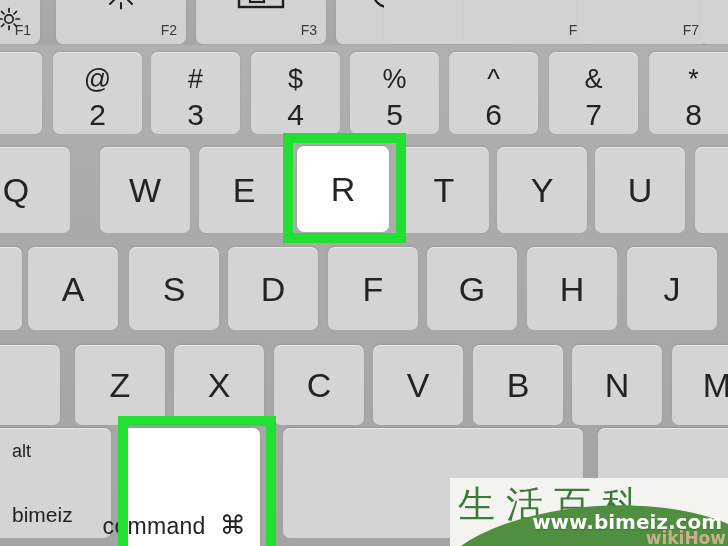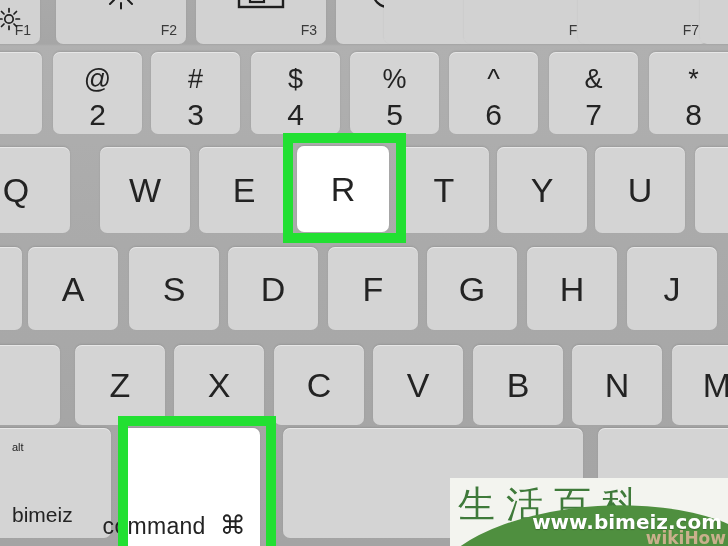--- a/index.html
+++ b/index.html
@@ -83,21 +83,21 @@
     color: #3a3a3a;
     font-weight: 400;
   }
   .fn-icon {
     left: 50%;
     transform: translateX(-50%);
     top: 2px;
   }
 
   
-  .mod-tl { left: 11px; top: 14px;  font-size: 11px; }
+  .mod-tl { left: 11px; top: 14px;  font-size: 18px; }
   .mod-bl { left: 11px; bottom: 13px; font-size: 21px; }
   .mod-cmd {
     right: 14px; bottom: 14px;
     font-size: 23px;
     letter-spacing: 0.3px;
   }
   .cmd-sym { font-size: 26px; margin-left: 14px; }
 
   
   .hl {

